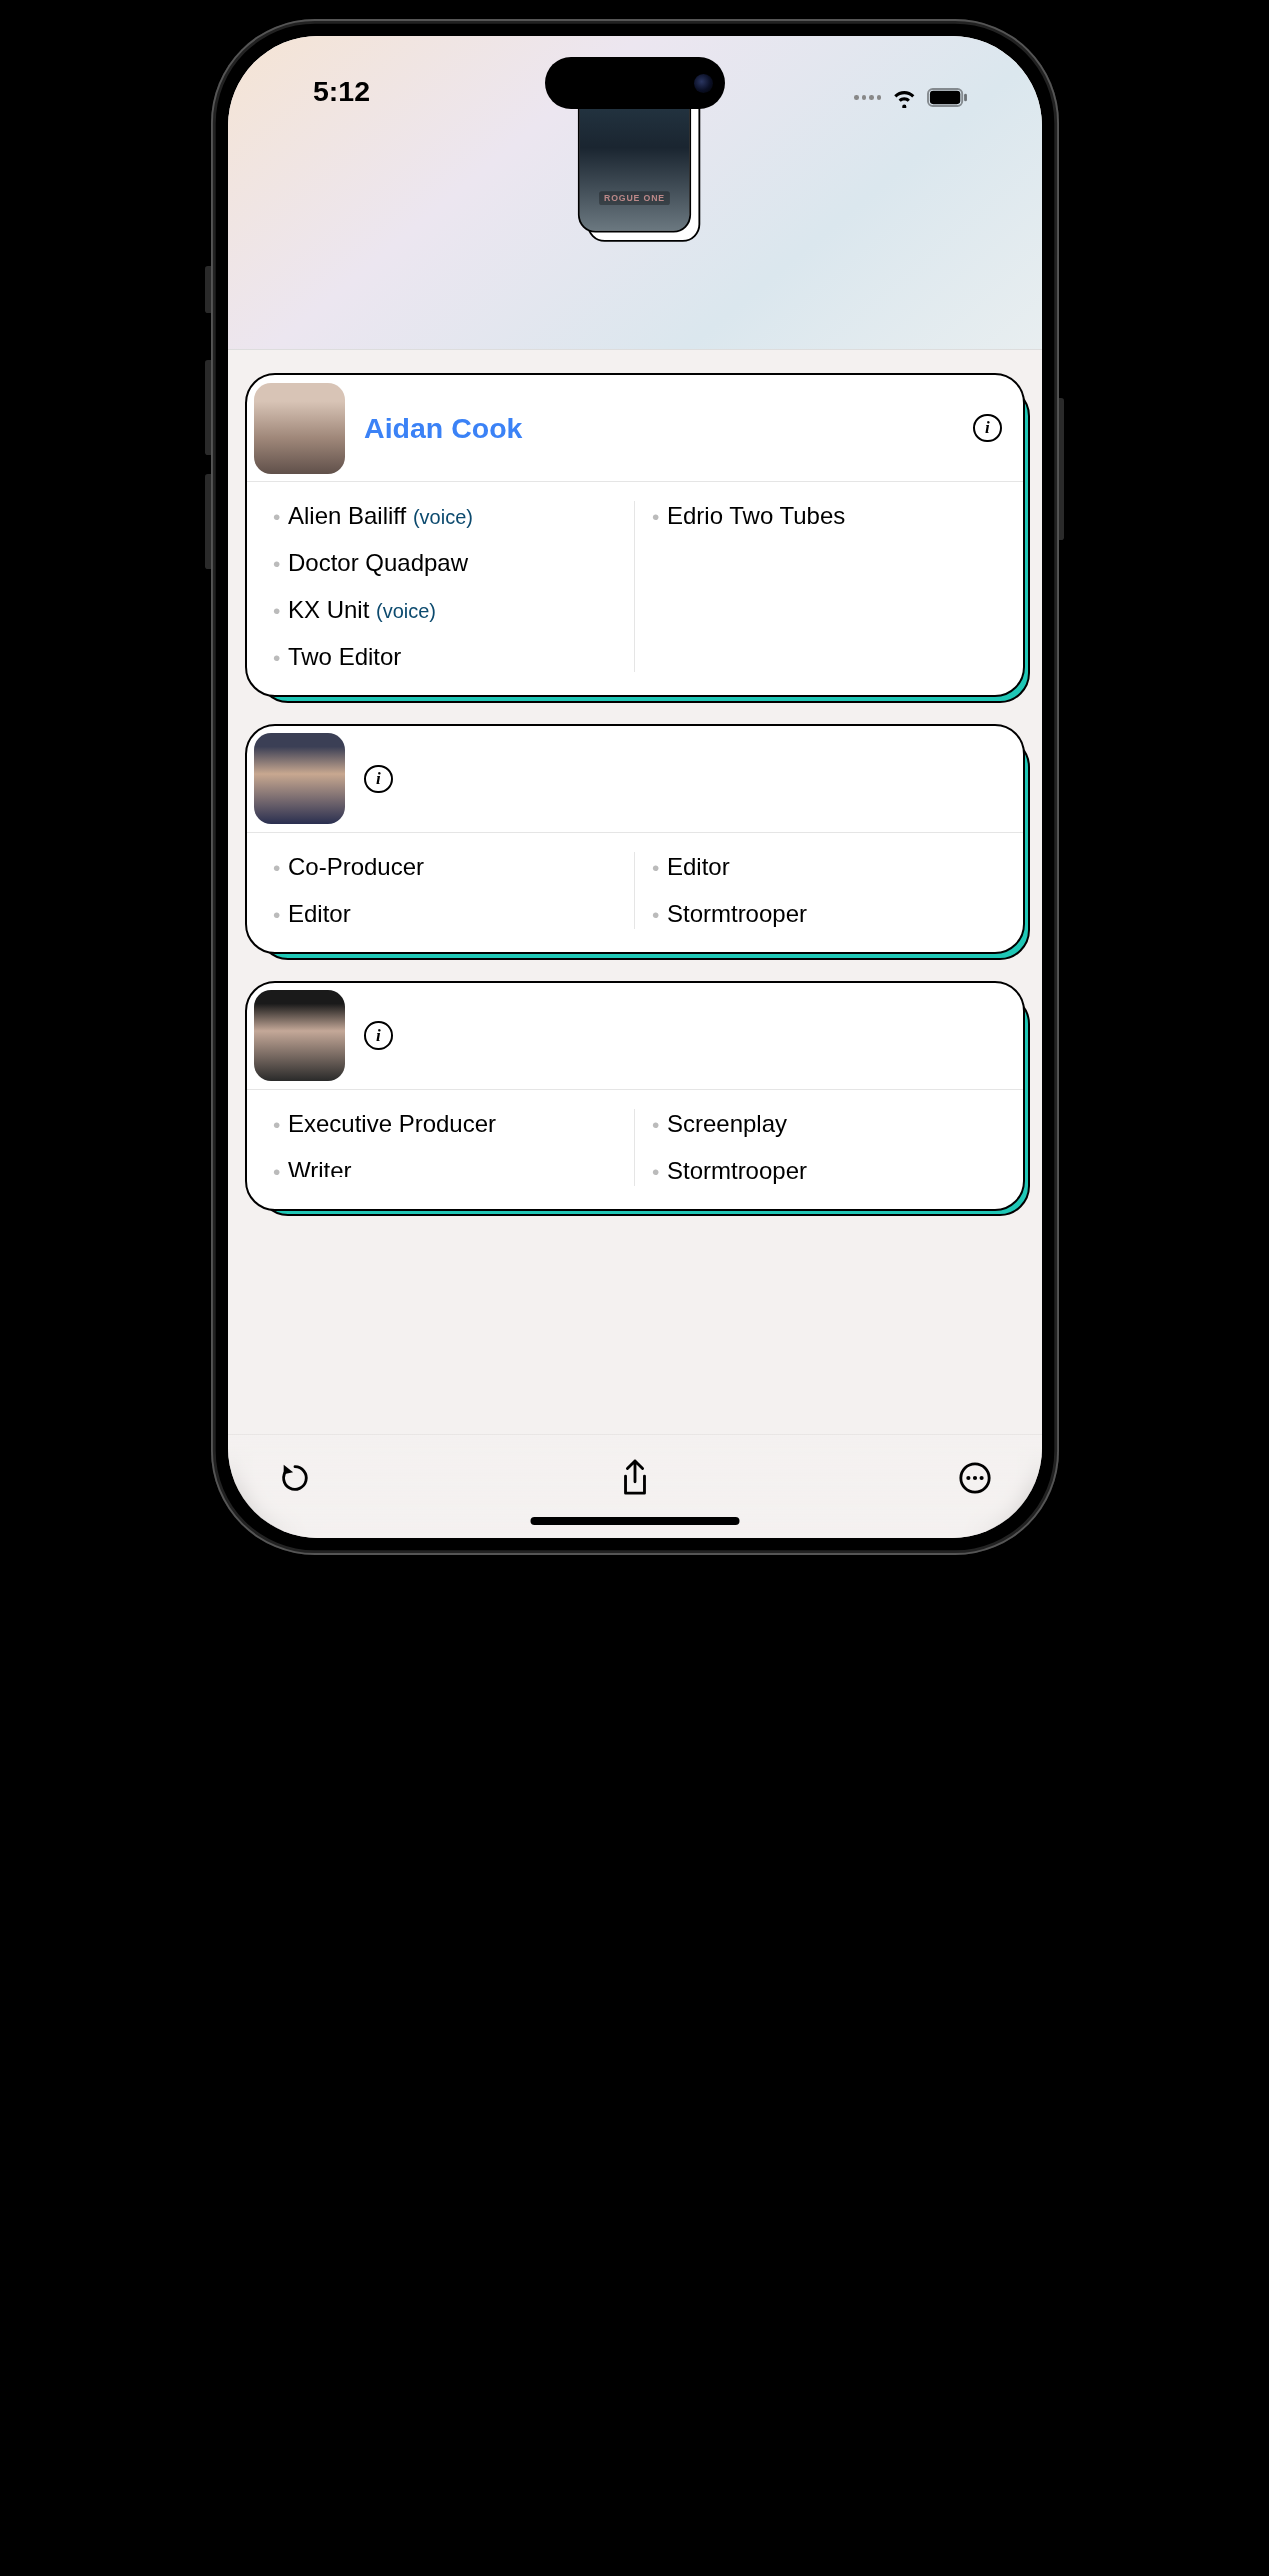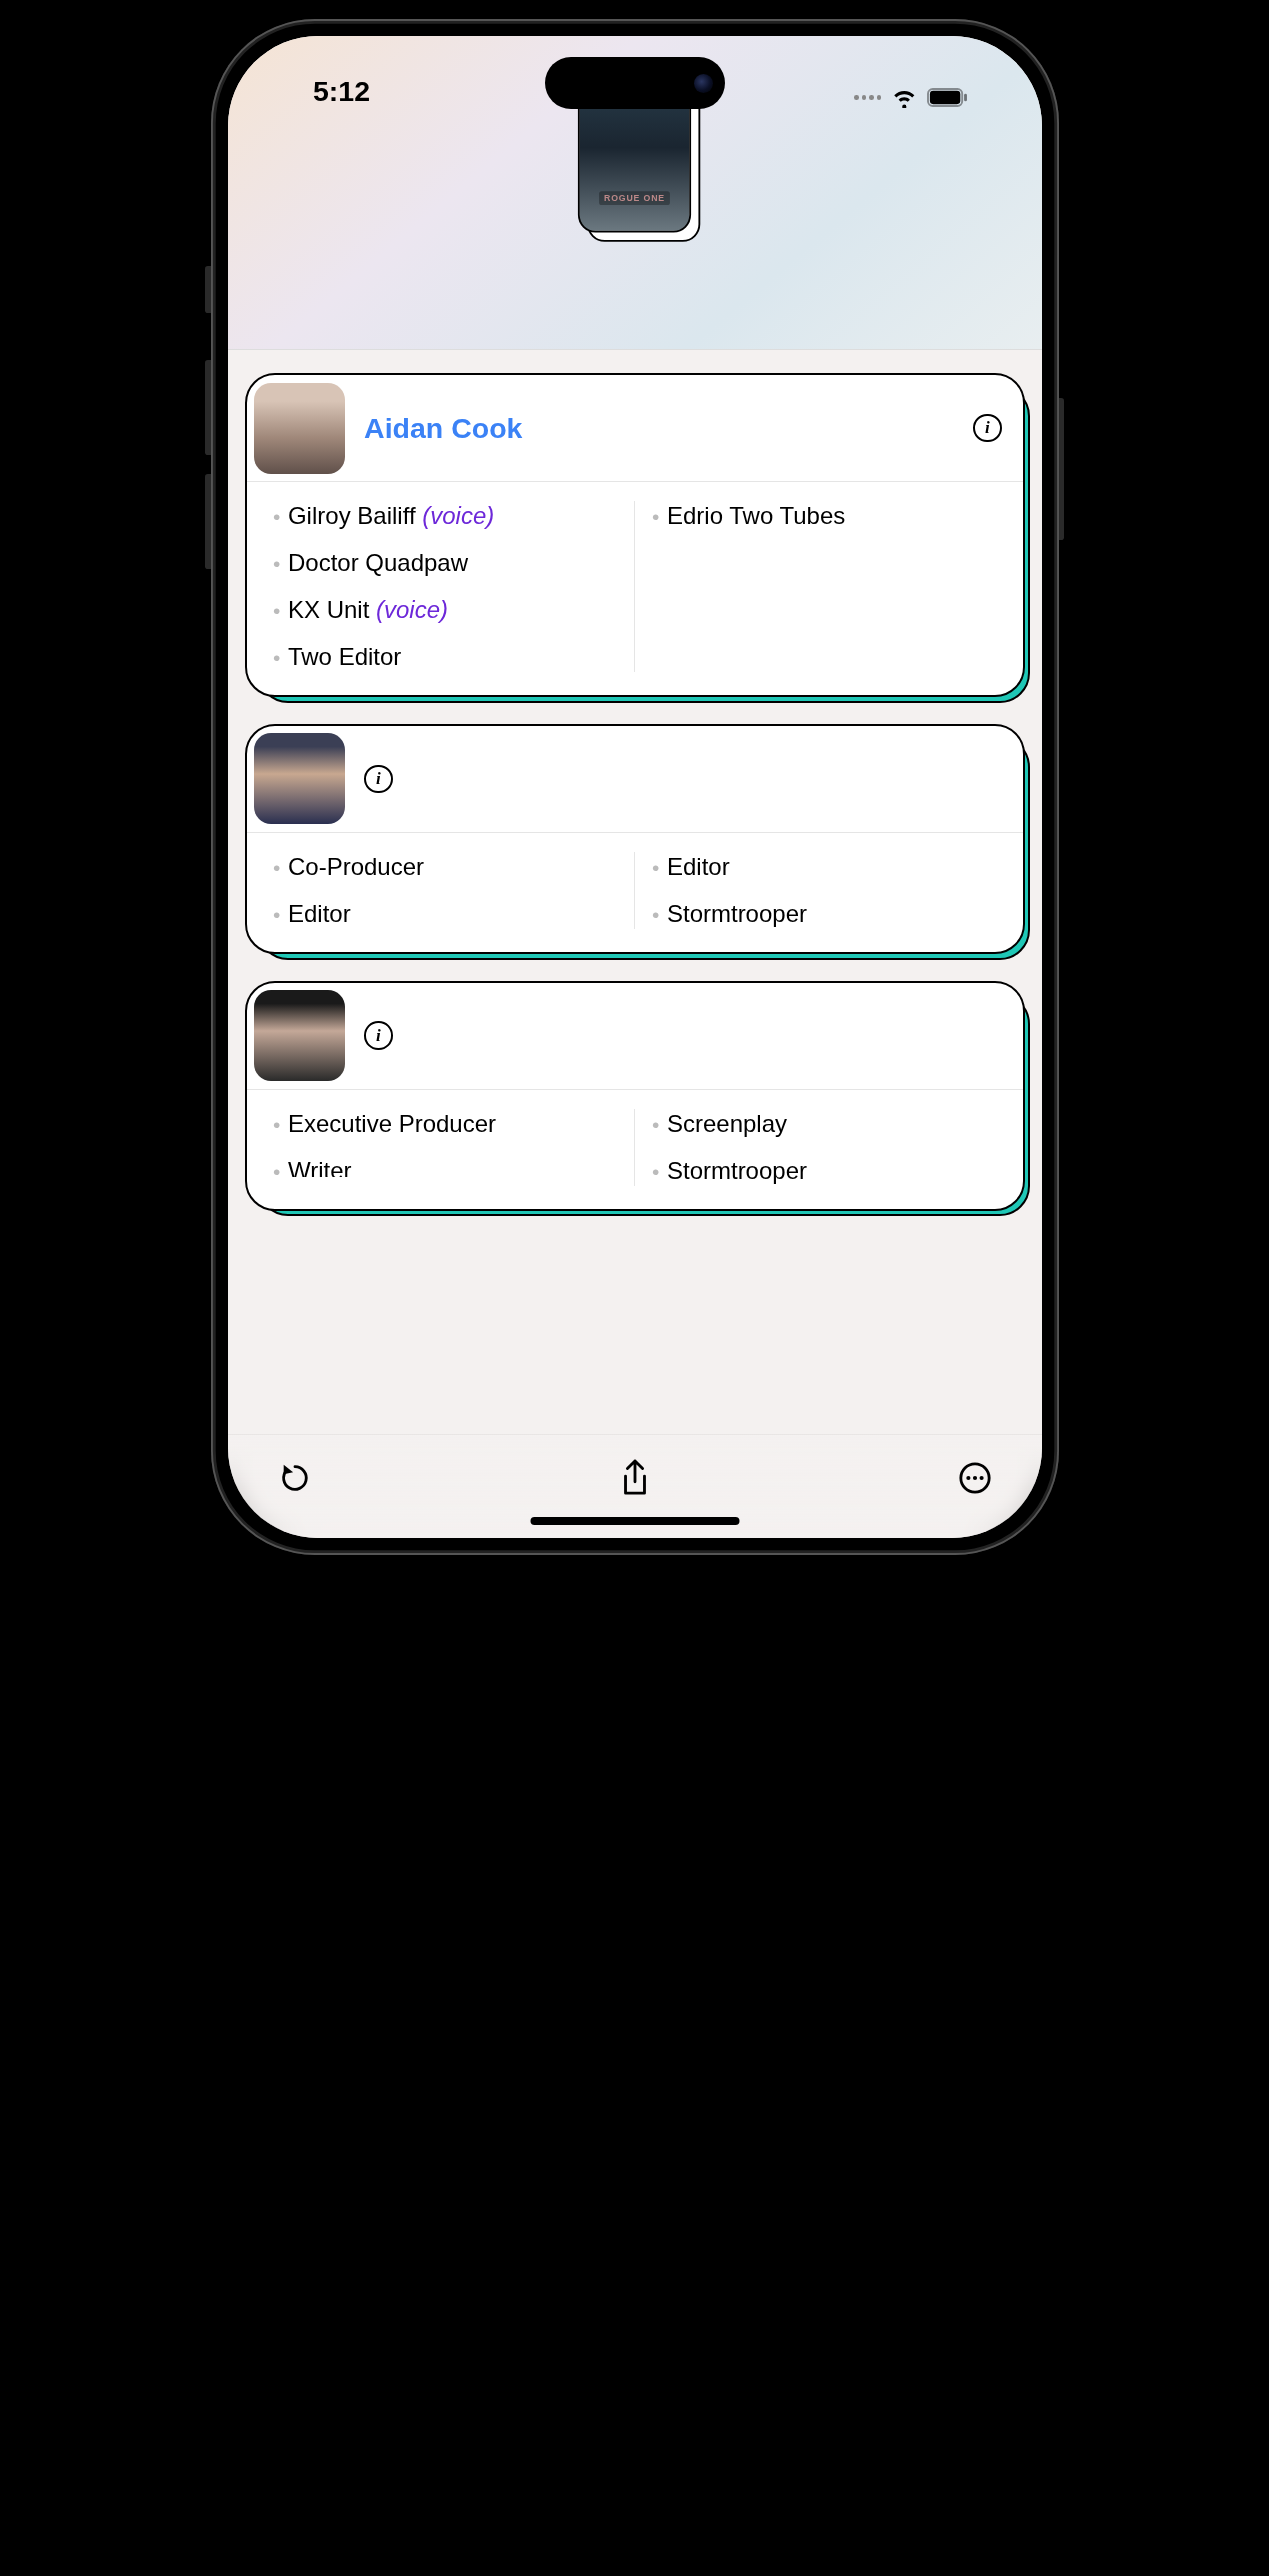--- a/index.html
+++ b/index.html
@@ -191,21 +191,21 @@
   .col + .col { border-left:0.9px solid #e5e5e5; }
   .role-item {
     display:flex;
     align-items:baseline;
     gap:7.6px;
     font-size:24px;
     color:#000;
     line-height:1.25;
   }
   .role-item .bullet { color:#bbb; font-size:21px; }
-  .role-item .qual { color:#6d28d9; font-size:24px;font-style:italic; }
+  .role-item .qual { color:#0c4a6e; font-size:20px; }
   .bottom-bar {
     height:104px;
     background: linear-gradient(180deg, rgba(244,241,240,0.7), rgba(244,241,240,0.95));
     backdrop-filter: blur(9.5px);
     border-top:0.9px solid rgba(0,0,0,0.05);
     display:flex;
     align-items:center;
     justify-content:space-between;
     padding: 0 46px 17px 46px;
   }
@@ -279,21 +279,21 @@
         <div class="card">
           <div class="card-header">
             <div class="avatar a1"></div>
             <div class="person-name">Aidan Cook</div>
             <div class="info-btn">i</div>
           </div>
           <div class="card-body">
             <div class="col">
               <div class="role-item">
                   <span class="bullet">•</span>
-                  <span><span>Gilroy Bailiff</span> <span class="qual">(voice)</span></span>
+                  <span><span>Alien Bailiff</span> <span class="qual">(voice)</span></span>
                 </div>
               <div class="role-item">
                   <span class="bullet">•</span>
                   <span>Doctor Quadpaw</span>
                 </div>
               <div class="role-item">
                   <span class="bullet">•</span>
                   <span><span>KX Unit</span> <span class="qual">(voice)</span></span>
                 </div>
               <div class="role-item">

